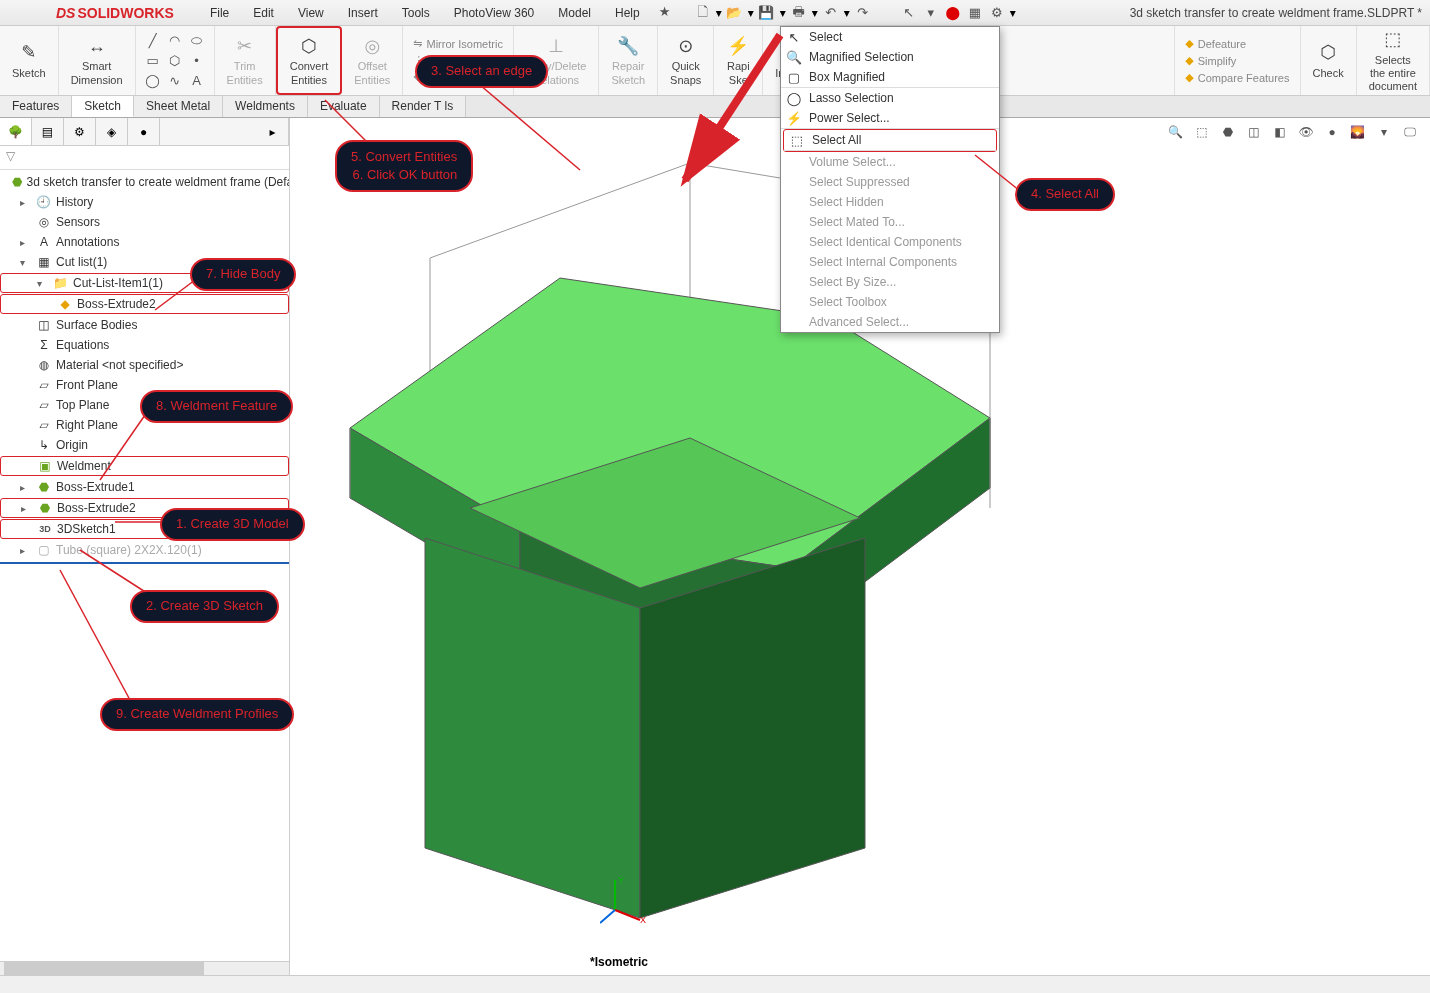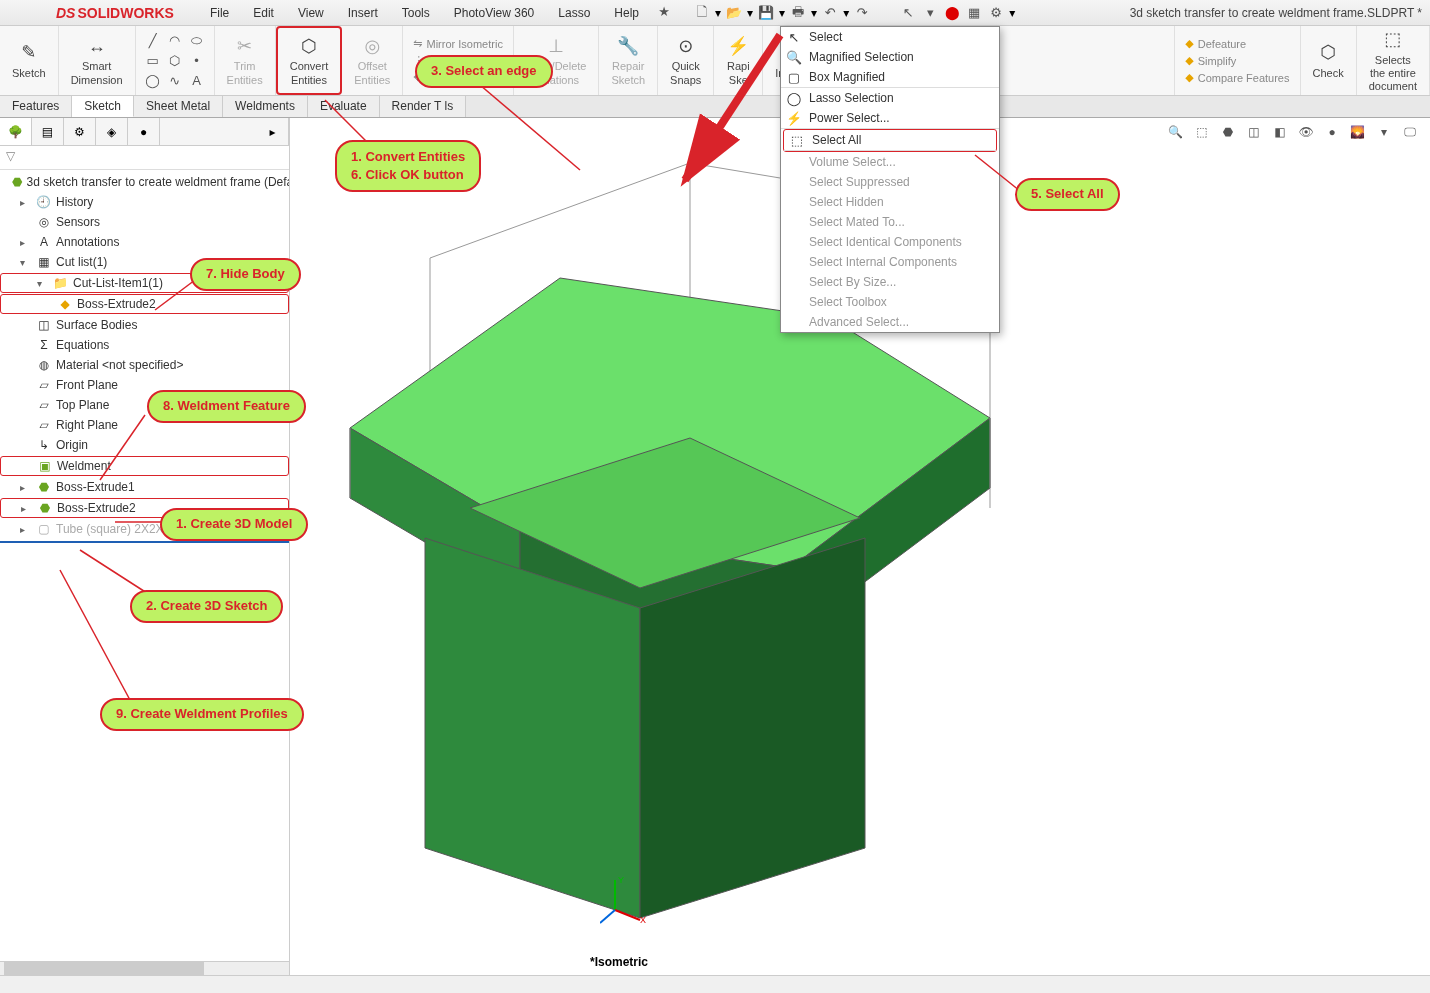--- a/index.html
+++ b/index.html
@@ -56,21 +56,21 @@
 
 
 .select-menu { position: absolute; top: 26px; left: 780px; width: 220px; background: #fff; border: 1px solid #888; box-shadow: 2px 3px 8px rgba(0,0,0,0.3); z-index: 50; }
 .select-item { padding: 3px 8px 3px 28px; position: relative; font-size: 12px; color: #333; }
 .select-item.sep { border-bottom: 1px solid #ddd; }
 .select-item.disabled { color: #999; }
 .select-item .micon { position: absolute; left: 4px; top: 2px; width: 18px; height: 16px; display: flex; align-items: center; justify-content: center; font-size: 13px; }
 .select-all-box { border: 1.5px solid #d9232a; border-radius: 3px; margin: 0 2px; }
 
 
-.callout { position: absolute; background: #bef264; border: 2px solid #d9232a; border-radius: 18px; padding: 6px 14px; color: #d9232a; font-size: 13px; z-index: 60; text-align: left; line-height: 1.3; font-weight: bold; }
+.callout { position: absolute; background: #0f172a; border: 2px solid #d9232a; border-radius: 18px; padding: 6px 14px; color: #d9232a; font-size: 13px; z-index: 60; text-align: right; line-height: 1.3; }
 .red-arrow { position: absolute; z-index: 56; }
 
 
 .triad { position: absolute; bottom: 50px; left: 310px; }
 .iso-label { position: absolute; bottom: 6px; left: 300px; font-weight: bold; font-size: 12px; }
 
 .scroll-h { height: 14px; background: #eee; border-top: 1px solid #ccc; display: flex; }
 .scroll-h-thumb { width: 200px; background: #ccc; margin-left: 4px; }
 
 svg.model { position: absolute; top: 0; left: 0; }
@@ -83,21 +83,21 @@
     <span class="sw-logo-ds">DS</span>
     <span>SOLIDWORKS</span>
   </div>
   <div class="menu-bar">
     <span class="menu-item">File</span>
     <span class="menu-item">Edit</span>
     <span class="menu-item">View</span>
     <span class="menu-item">Insert</span>
     <span class="menu-item">Tools</span>
     <span class="menu-item">PhotoView 360</span>
-    <span class="menu-item">Lasso</span>
+    <span class="menu-item">Model</span>
     <span class="menu-item">Help</span>
     <span class="qicon">★</span>
   </div>
   <div class="quick-icons">
     <span class="qicon">🗋</span>
       <span>▾</span>
     <span class="qicon">📂</span>
       <span>▾</span>
     <span class="qicon">💾</span>
       <span>▾</span>
@@ -344,20 +344,25 @@
         </div>
       <div class="tree-node d1">
           <span class="exp">▸</span>
           <span class="ticon" style="color:#6aa521">⬣</span>
           <span>Boss-Extrude1</span>
         </div>
       <div class="tree-node d1 highlight-red" style="margin:1px 0">
           <span class="exp">▸</span>
           <span class="ticon" style="color:#6aa521">⬣</span>
           <span>Boss-Extrude2</span>
+        </div>
+      <div class="tree-node d1 highlight-red" style="margin:1px 0">
+          <span class="exp"></span>
+          <span class="ticon" style="color:#555;font-size:9px;font-weight:bold">3D</span>
+          <span>3DSketch1</span>
         </div>
       <div class="tree-node d1 disabled">
           <span class="exp">▸</span>
           <span class="ticon">▢</span>
           <span>Tube (square) 2X2X.120(1)</span>
         </div>
       <div style="height:2px;background:#1e5fb4;margin:2px 0 0 0"></div>
     </div>
     <div class="scroll-h">
         <div class="scroll-h-thumb"></div>
@@ -447,38 +452,38 @@
     </defs>
   <line x1="110" y1="5" x2="15" y2="150" stroke="#d9232a" stroke-width="8" marker-end="url(#ah)"></line>
 </svg>
 
 <div class="callout" style="top:55px;left:415px"><span>3. Select an edge</span></div>
 <svg class="red-arrow" style="top:80px;left:470px" width="120" height="100">
     <path d="M10,5 L110,90" stroke="#d9232a" stroke-width="1.5" fill="none"></path>
   </svg>
 
 <div class="callout" style="top:140px;left:335px;line-height:1.4">
-  <div>1. Convert Entities</div>
+  <div>5. Convert Entities</div>
   <div>6. Click OK button</div>
 </div>
 <svg class="red-arrow" style="top:95px;left:320px" width="60" height="50">
     <path d="M50,50 L5,5" stroke="#d9232a" stroke-width="1.5" fill="none"></path>
   </svg>
 
-<div class="callout" style="top:178px;left:1015px"><span>5. Select All</span></div>
+<div class="callout" style="top:178px;left:1015px"><span>4. Select All</span></div>
 <svg class="red-arrow" style="top:150px;left:970px" width="60" height="45">
     <path d="M55,45 L5,5" stroke="#d9232a" stroke-width="1.5" fill="none"></path>
   </svg>
 
 <div class="callout" style="top:258px;left:190px"><span>7. Hide Body</span></div>
 <svg class="red-arrow" style="top:275px;left:150px" width="50" height="40">
     <path d="M45,5 L5,35" stroke="#d9232a" stroke-width="1.5" fill="none"></path>
   </svg>
 
-<div class="callout" style="top:390px;left:147px"><span>8. Weldment Feature</span></div>
+<div class="callout" style="top:390px;left:140px"><span>8. Weldment Feature</span></div>
 <svg class="red-arrow" style="top:410px;left:95px" width="55" height="75">
     <path d="M50,5 L5,70" stroke="#d9232a" stroke-width="1.5" fill="none"></path>
   </svg>
 
 <div class="callout" style="top:508px;left:160px"><span>1. Create 3D Model</span></div>
 <svg class="red-arrow" style="top:510px;left:110px" width="60" height="20">
     <path d="M55,12 L5,12" stroke="#d9232a" stroke-width="1.5" fill="none"></path>
   </svg>
 
 <div class="callout" style="top:590px;left:130px"><span>2. Create 3D Sketch</span></div>

